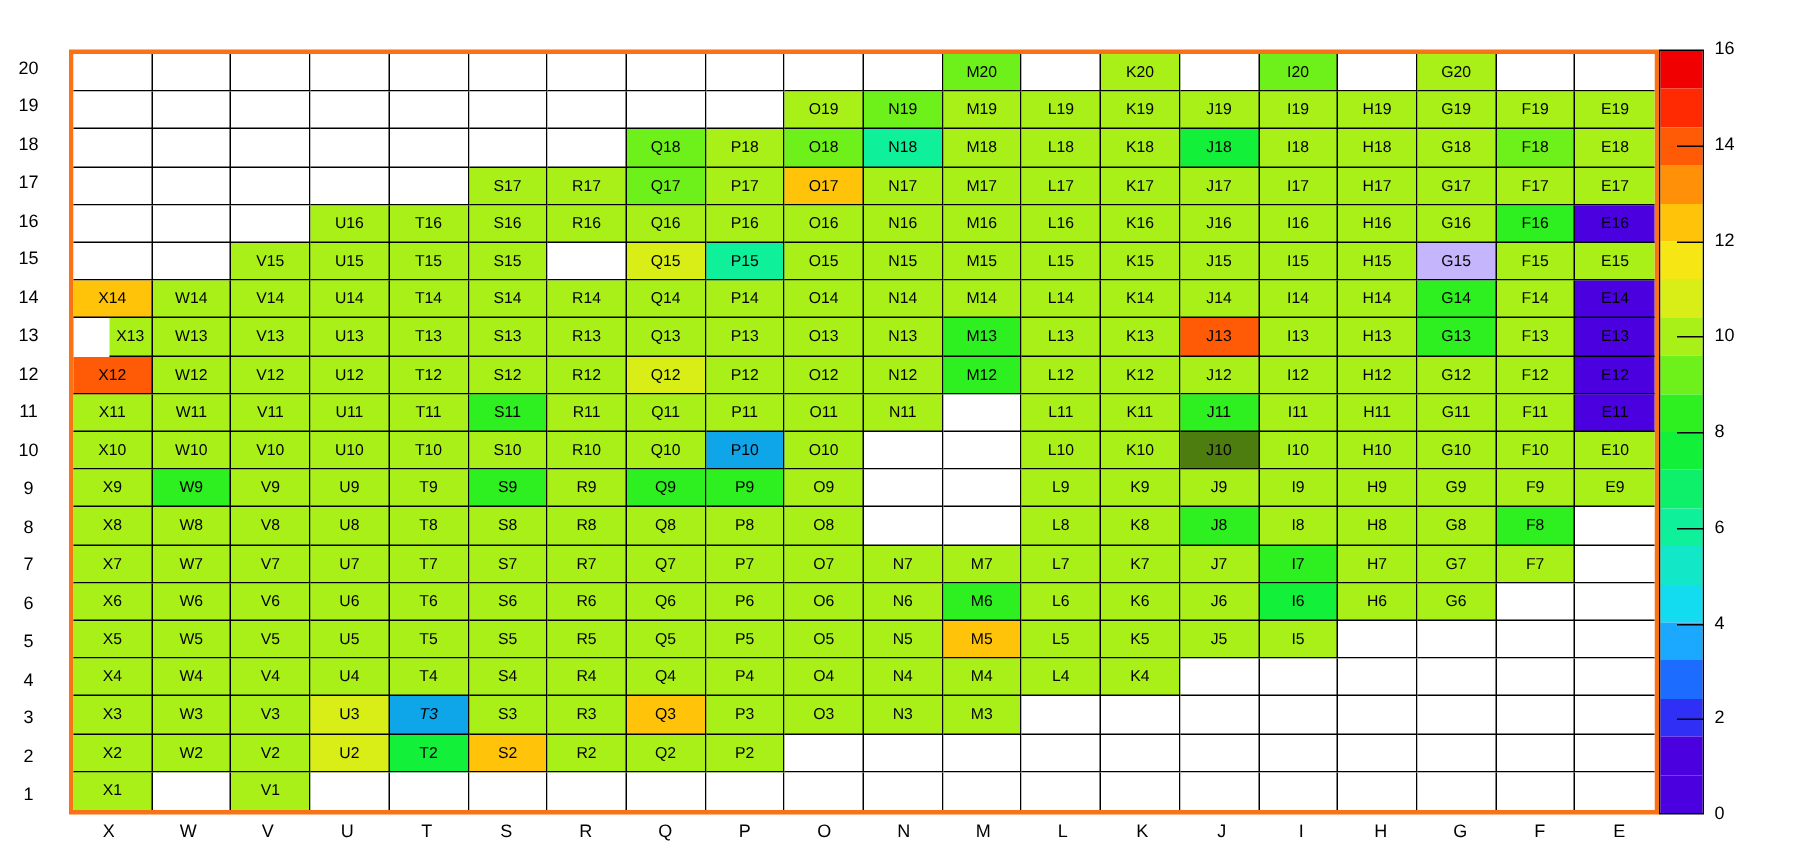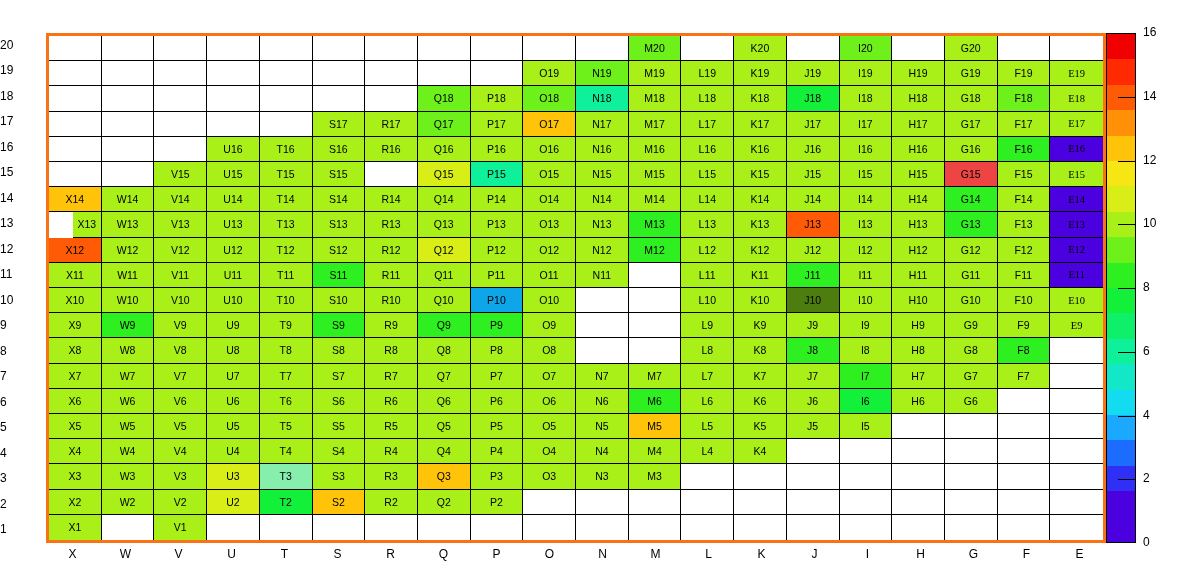--- a/index.html
+++ b/index.html
@@ -26,27 +26,27 @@
     width:100%;height:100%;
   }
   .cell{
     border-right:1px solid #000;
     border-bottom:1px solid #000;
     box-sizing:border-box;
     display:flex;align-items:center;justify-content:center;
     font-size:10.5px;color:#000;
     overflow:hidden;
   }
-  .cell.lastcol{border-right:none;font-family:Liberation Serif, serif;}
+  .cell.lastcol{border-right:none;}
   .cell.lastrow{border-bottom:none;}
   .cell.empty{background:#ffffff;}
 
   
   .ylab{
-    position:absolute;left:0;width:38px;text-align:left;
+    position:absolute;left:0;width:38px;text-align:center;
     font-size:12px;color:#000;
   }
   .xlab{
     position:absolute;top:547px;width:40px;text-align:center;
     font-size:12px;color:#000;
   }
 
   
   #cbar{
     position:absolute;left:1106px;top:33px;width:30px;
@@ -179,21 +179,21 @@
         <div class="cell" style="background: rgb(216, 238, 22);">Q15</div>
         <div class="cell" style="background: rgb(15, 240, 154);">P15</div>
         <div class="cell" style="background: rgb(168, 240, 24);">O15</div>
         <div class="cell" style="background: rgb(168, 240, 24);">N15</div>
         <div class="cell" style="background: rgb(168, 240, 24);">M15</div>
         <div class="cell" style="background: rgb(168, 240, 24);">L15</div>
         <div class="cell" style="background: rgb(168, 240, 24);">K15</div>
         <div class="cell" style="background: rgb(168, 240, 24);">J15</div>
         <div class="cell" style="background: rgb(168, 240, 24);">I15</div>
         <div class="cell" style="background: rgb(168, 240, 24);">H15</div>
-        <div class="cell" style="background: #ef4444;">G15</div>
+        <div class="cell" style="background: #c4b5fd;">G15</div>
         <div class="cell" style="background: rgb(168, 240, 24);">F15</div>
         <div class="cell lastcol" style="background: rgb(168, 240, 24);">E15</div>
         <div class="cell" style="background: rgb(255, 196, 10);">X14</div>
         <div class="cell" style="background: rgb(168, 240, 24);">W14</div>
         <div class="cell" style="background: rgb(168, 240, 24);">V14</div>
         <div class="cell" style="background: rgb(168, 240, 24);">U14</div>
         <div class="cell" style="background: rgb(168, 240, 24);">T14</div>
         <div class="cell" style="background: rgb(168, 240, 24);">S14</div>
         <div class="cell" style="background: rgb(168, 240, 24);">R14</div>
         <div class="cell" style="background: rgb(168, 240, 24);">Q14</div>
@@ -406,21 +406,21 @@
         <div class="cell empty"></div>
         <div class="cell empty"></div>
         <div class="cell empty"></div>
         <div class="cell empty"></div>
         <div class="cell empty"></div>
         <div class="cell lastcol empty"></div>
         <div class="cell" style="background: rgb(168, 240, 24);">X3</div>
         <div class="cell" style="background: rgb(168, 240, 24);">W3</div>
         <div class="cell" style="background: rgb(168, 240, 24);">V3</div>
         <div class="cell" style="background: rgb(216, 238, 22);">U3</div>
-        <div class="cell" style="background: #86efac;">T3</div>
+        <div class="cell" style="background: #0ea5e9; font-style: italic;">T3</div>
         <div class="cell" style="background: rgb(168, 240, 24);">S3</div>
         <div class="cell" style="background: rgb(168, 240, 24);">R3</div>
         <div class="cell" style="background: rgb(255, 196, 10);">Q3</div>
         <div class="cell" style="background: rgb(168, 240, 24);">P3</div>
         <div class="cell" style="background: rgb(168, 240, 24);">O3</div>
         <div class="cell" style="background: rgb(168, 240, 24);">N3</div>
         <div class="cell" style="background: rgb(168, 240, 24);">M3</div>
         <div class="cell empty"></div>
         <div class="cell empty"></div>
         <div class="cell empty"></div>

